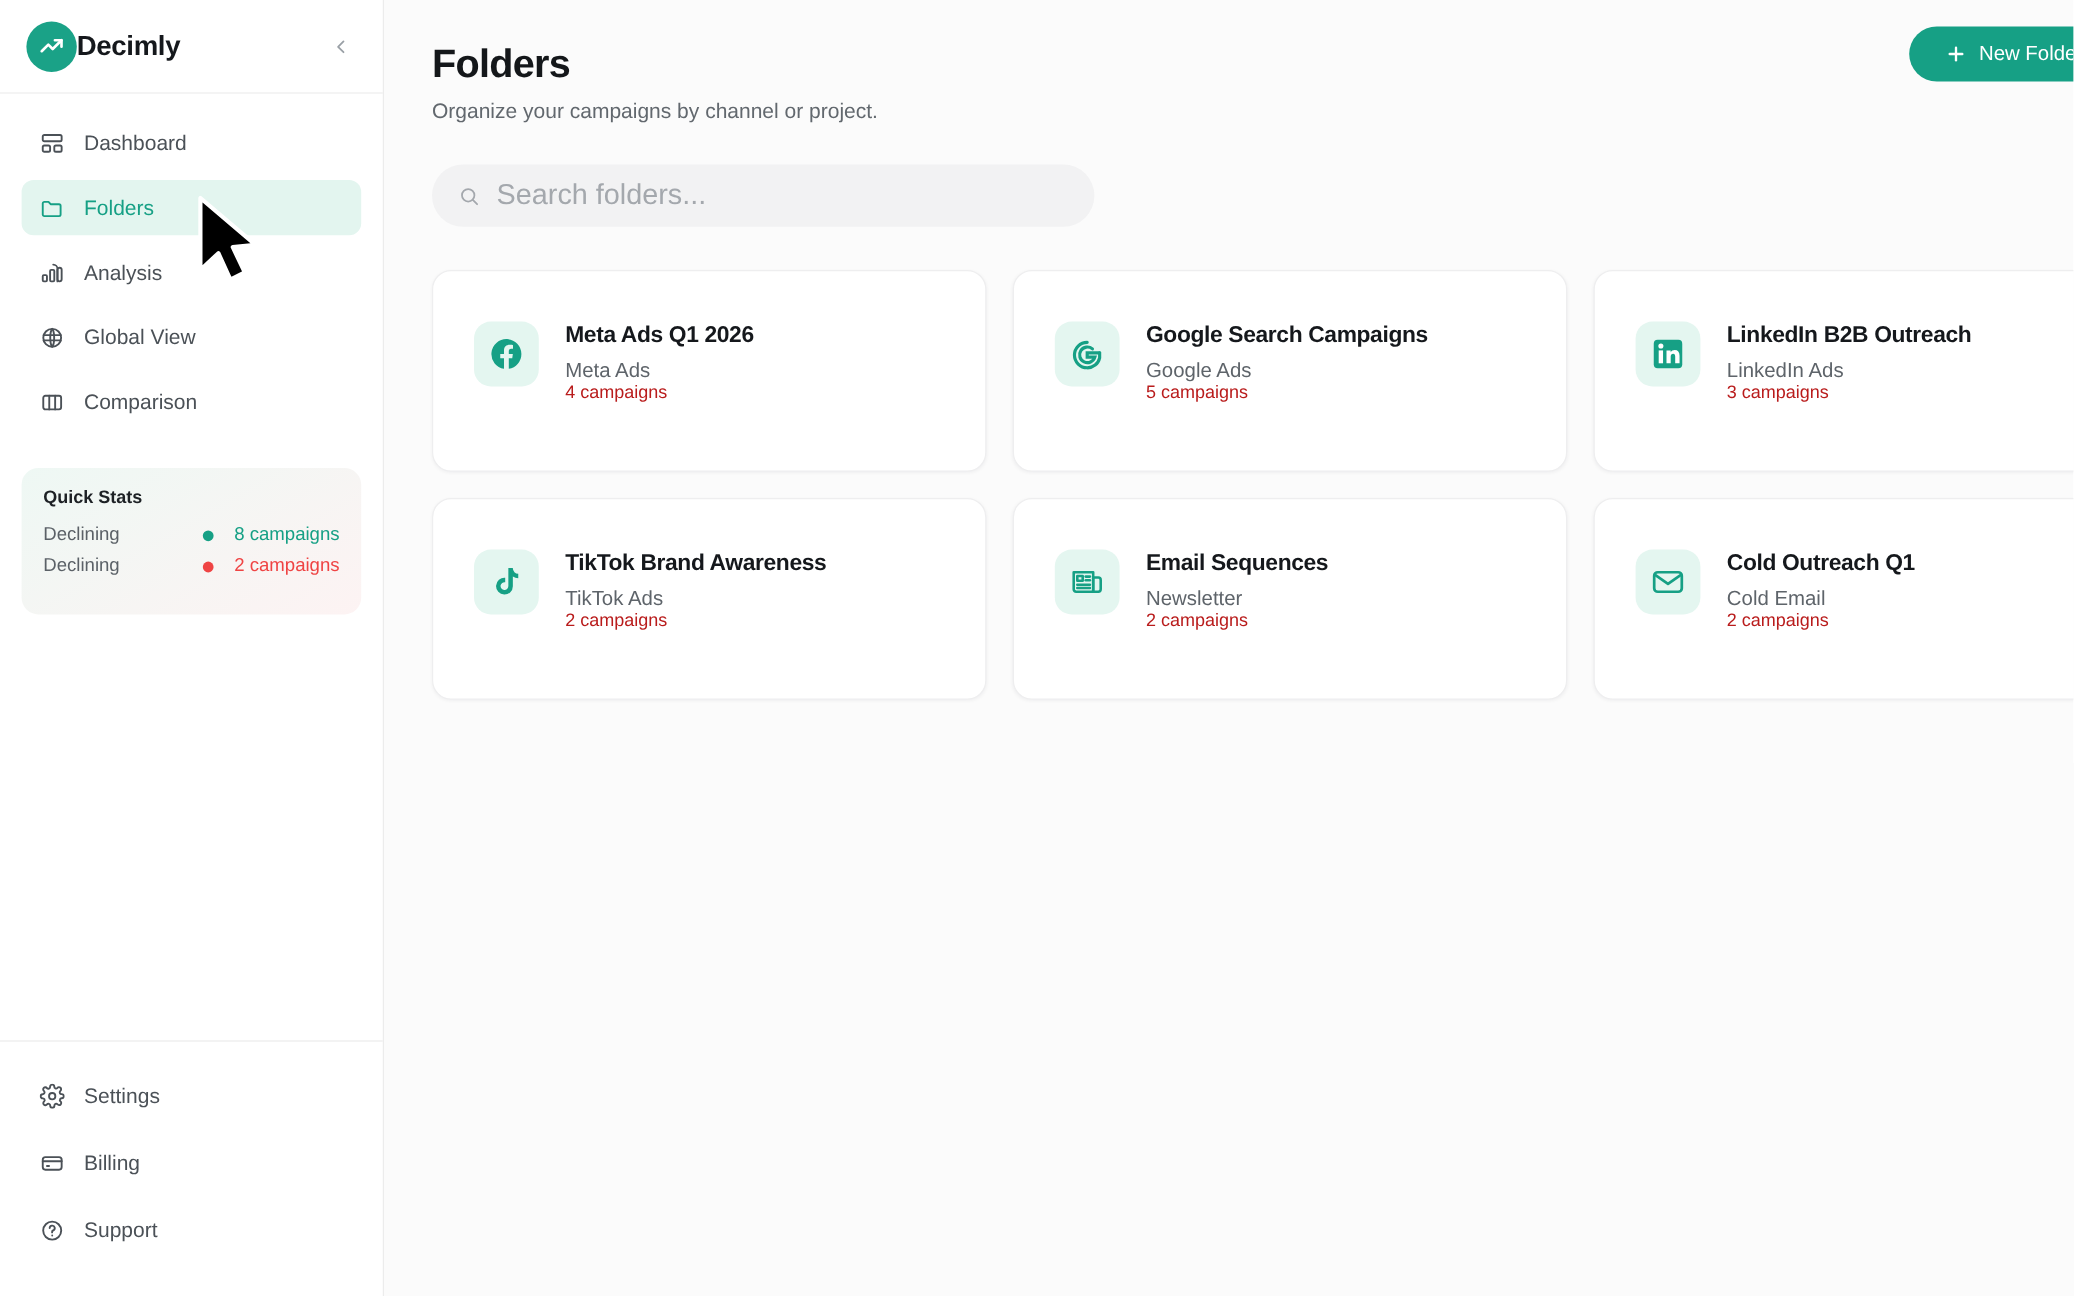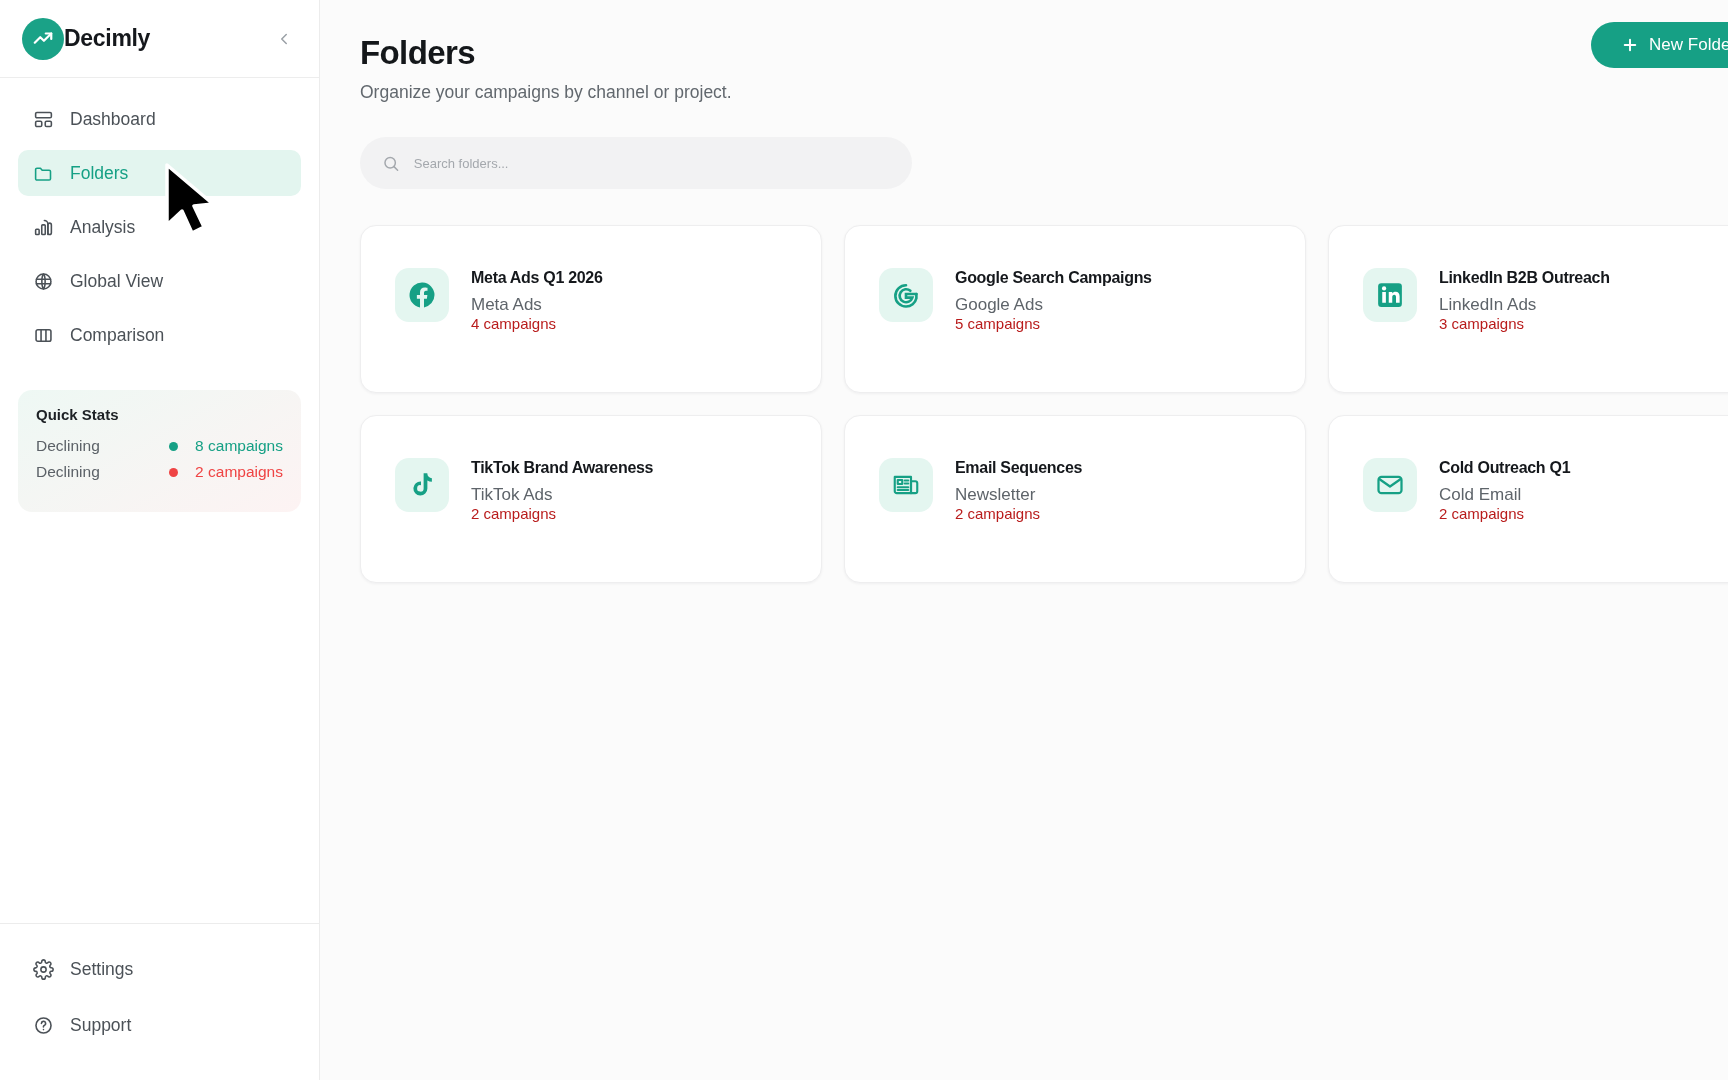--- a/index.html
+++ b/index.html
@@ -101,21 +101,21 @@
 
   #search-wrap { padding: 34px 0 0 40px; }
   #search-box {
     width: 552px; height: 52px; border-radius: 26px;
     background: #f2f2f3;
     display: flex; align-items: center; gap: 14px;
     padding: 0 22px;
   }
   #search-input {
     border: none; outline: none; background: transparent;
-    font-size: 13px; color: #404040; width: 100%;
+    font-size: 24px; color: #404040; width: 100%;
     font-family: "Liberation Sans", sans-serif;
   }
   #search-input::placeholder { color: #a4a8ad; }
 
   #folder-grid {
     margin: 36px 0 0 40px;
     display: grid;
     grid-template-columns: repeat(3, 462px);
     gap: 22px 22px;
     width: 1430px;
@@ -128,21 +128,21 @@
     padding: 42px 26px 0 34px; cursor: pointer;
   }
   .card-icon {
     width: 54px; height: 54px; border-radius: 14px;
     background: #e4f6f0; display: flex;
     align-items: center; justify-content: center;
     flex: 0 0 54px; color: #16a085;
   }
   .card-body { padding-top: 1px; }
   .card-title {
-    font-size: 16px; font-weight: bold; color: #15181c;
+    font-size: 19px; font-weight: bold; color: #15181c;
     letter-spacing: -0.3px; white-space: nowrap;
   }
   .card-sub { font-size: 17px; color: #5e646a; margin-top: 8px; }
   .card-count { font-size: 15px; color: #b91c1c; margin-top: 0; }
 
   
   #cursor { position: absolute; left: 163px; top: 163px; pointer-events: none; z-index: 50; }
 </style>
 </head>
 <body>
@@ -250,20 +250,30 @@
       <div class="nav-item">
         <span class="nav-ico">
           <svg width="21" height="21" viewBox="0 0 24 24" fill="none" stroke="currentColor" stroke-width="1.8" stroke-linecap="round" stroke-linejoin="round">
             <circle cx="12" cy="12" r="3"></circle>
             <path d="M19.4 15a1.6 1.6 0 0 0 .3 1.8l.1.1a2 2 0 1 1-2.8 2.8l-.1-.1a1.6 1.6 0 0 0-1.8-.3 1.6 1.6 0 0 0-1 1.5V21a2 2 0 1 1-4 0v-.1A1.6 1.6 0 0 0 9 19.4a1.6 1.6 0 0 0-1.8.3l-.1.1a2 2 0 1 1-2.8-2.8l.1-.1a1.6 1.6 0 0 0 .3-1.8 1.6 1.6 0 0 0-1.5-1H3a2 2 0 1 1 0-4h.1A1.6 1.6 0 0 0 4.6 9a1.6 1.6 0 0 0-.3-1.8l-.1-.1a2 2 0 1 1 2.8-2.8l.1.1a1.6 1.6 0 0 0 1.8.3H9a1.6 1.6 0 0 0 1-1.5V3a2 2 0 1 1 4 0v.1a1.6 1.6 0 0 0 1 1.5 1.6 1.6 0 0 0 1.8-.3l.1-.1a2 2 0 1 1 2.8 2.8l-.1.1a1.6 1.6 0 0 0-.3 1.8V9a1.6 1.6 0 0 0 1.5 1H21a2 2 0 1 1 0 4h-.1a1.6 1.6 0 0 0-1.5 1z"></path>
           </svg>
         </span>
         <span>Settings</span>
       </div>
 
+      <div class="nav-item">
+        <span class="nav-ico">
+          <svg width="21" height="21" viewBox="0 0 24 24" fill="none" stroke="currentColor" stroke-width="1.8" stroke-linecap="round" stroke-linejoin="round">
+            <rect x="3" y="6" width="18" height="12" rx="2.5"></rect>
+            <line x1="3" y1="10" x2="21" y2="10"></line>
+            <line x1="7" y1="14.5" x2="9" y2="14.5"></line>
+          </svg>
+        </span>
+        <span>Billing</span>
+      </div>
 
       <div class="nav-item">
         <span class="nav-ico">
           <svg width="21" height="21" viewBox="0 0 24 24" fill="none" stroke="currentColor" stroke-width="1.8" stroke-linecap="round" stroke-linejoin="round">
             <circle cx="12" cy="12" r="8.6"></circle>
             <path d="M9.6 9.6a2.4 2.4 0 1 1 3.2 2.3c-.6.2-.9.8-.9 1.4v.4"></path>
             <line x1="12" y1="16.6" x2="12" y2="16.7"></line>
           </svg>
         </span>
         <span>Support</span>

